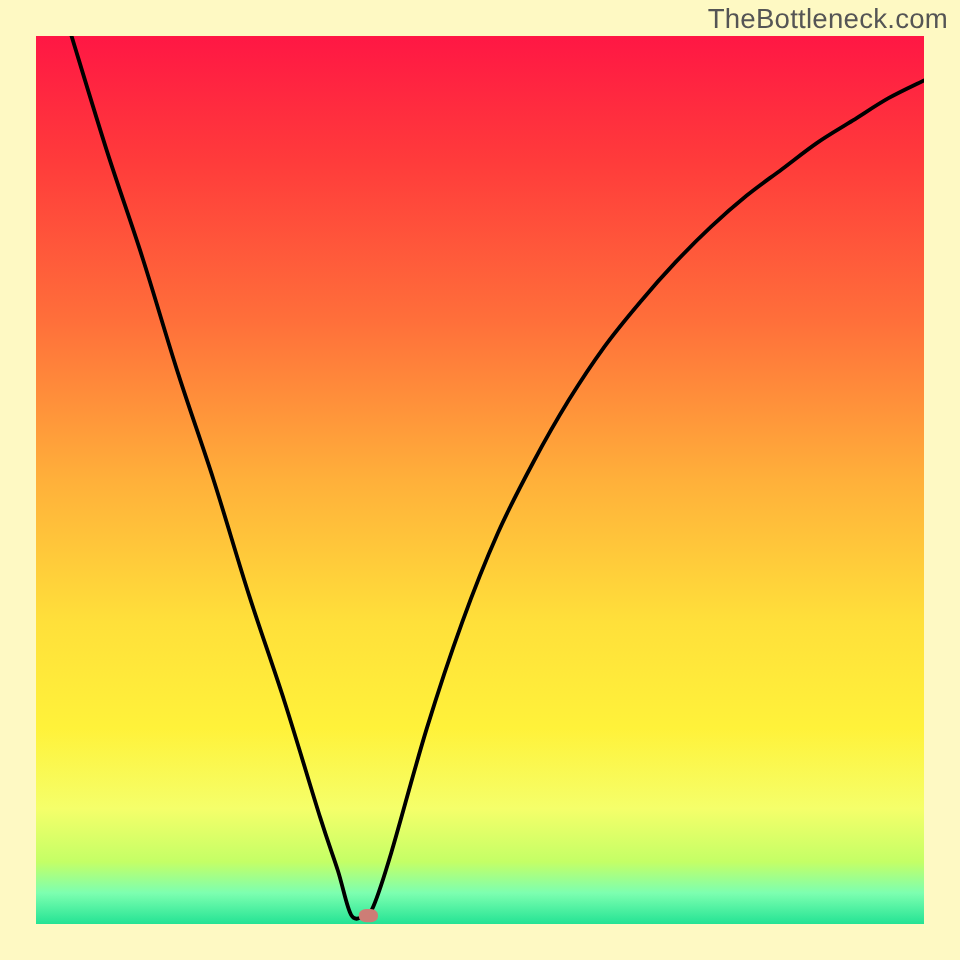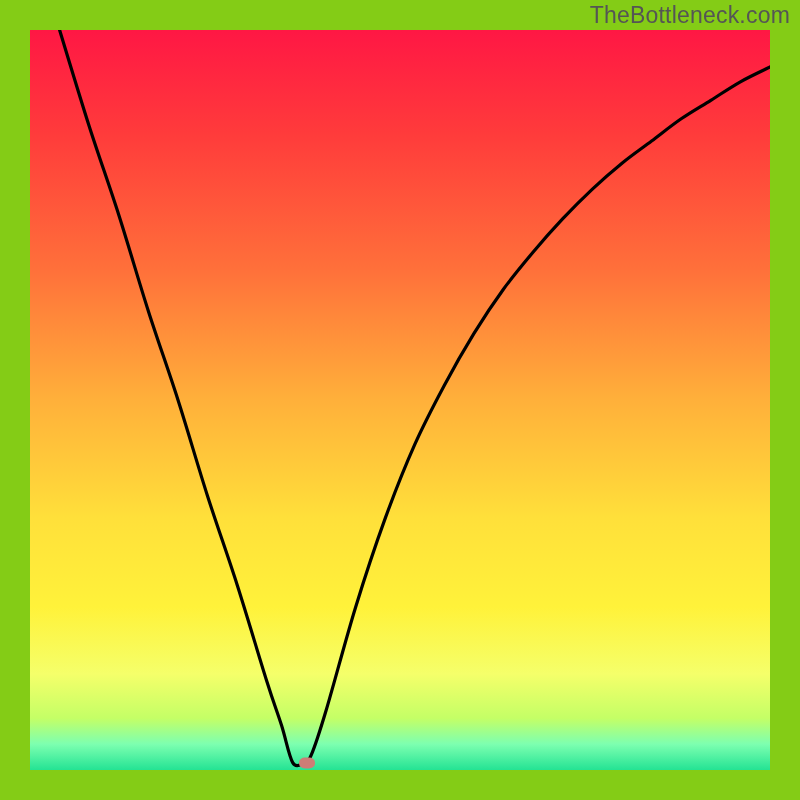--- a/index.html
+++ b/index.html
@@ -6,21 +6,21 @@
     margin: 0;
     padding: 0;
     width: 800px;
     height: 800px;
     overflow: hidden;
     font-family: Arial, Helvetica, sans-serif;
   }
   .frame {
     width: 800px;
     height: 800px;
-    background: #84cc16;
+    background: #fef9c3;
     position: relative;
   }
   .watermark {
     position: absolute;
     top: 2px;
     right: 10px;
     color: #555;
     font-size: 23px;
     letter-spacing: 0.2px;
     z-index: 5;

